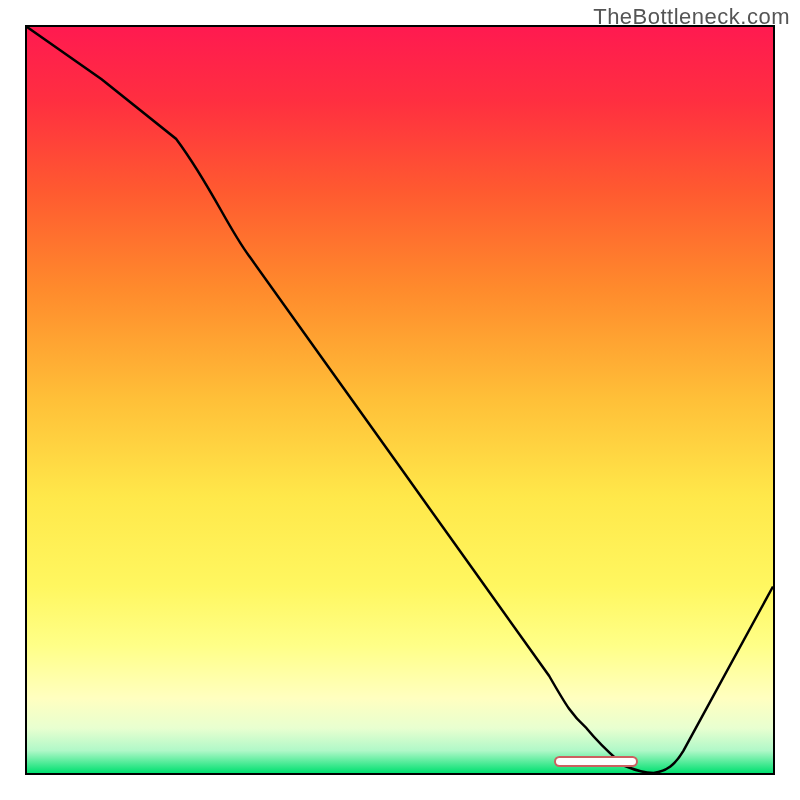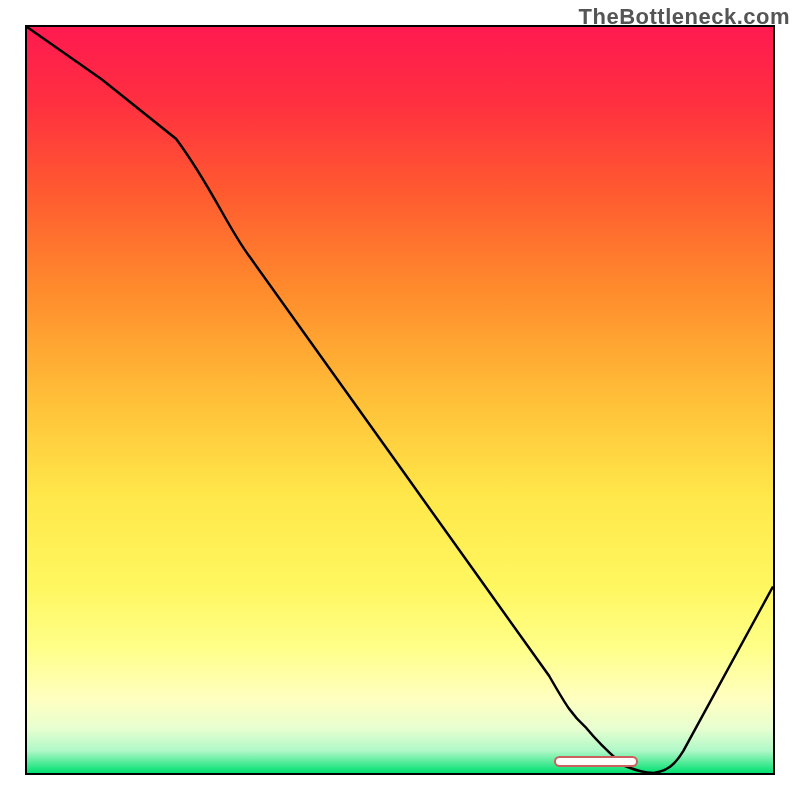--- a/index.html
+++ b/index.html
@@ -10,21 +10,21 @@
     background: #ffffff;
     font-family: Arial, sans-serif;
     position: relative;
   }
   .watermark {
     position: absolute;
     top: 4px;
     right: 10px;
     color: #555555;
     font-size: 22px;
-    font-weight: bold;
+    font-weight: normal;
     letter-spacing: 0.5px;
   }
   .chart {
     position: absolute;
     left: 25px;
     top: 25px;
     width: 750px;
     height: 750px;
     border: 2px solid #000000;
     box-sizing: border-box;

